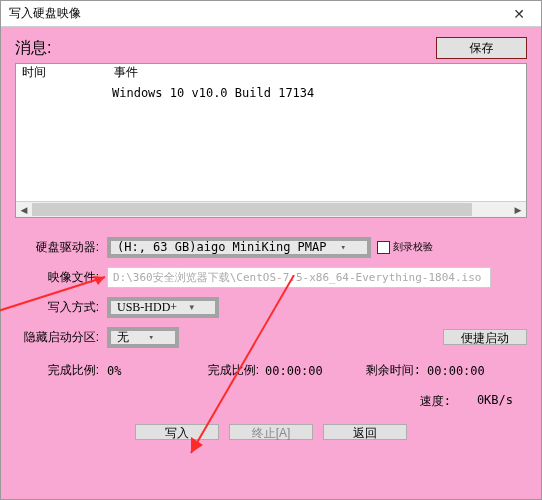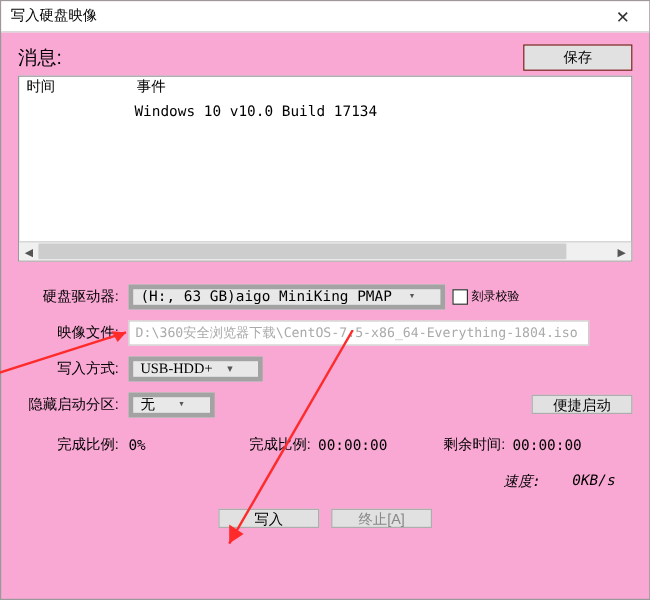--- a/index.html
+++ b/index.html
@@ -172,31 +172,30 @@
       display: flex;
       align-items: center;
       margin-top: 6px;
       font-size: 12px;
       font-family: "SimSun", monospace;
     }
     .stats-row .sl { width: 92px; text-align: right; padding-right: 8px; font-family: "Microsoft YaHei", sans-serif; }
     .stats-row .sv { width: 88px; }
     .stats-row .sl2 { width: 70px; text-align: right; padding-right: 6px; font-family: "Microsoft YaHei", sans-serif; }
     .stats-row .sv2 { width: 88px; }
-    .stats-row .sl3 { width: 74px; text-align: right; padding-right: 6px; font-family: Liberation Sans, sans-serif; }
+    .stats-row .sl3 { width: 74px; text-align: right; padding-right: 6px; font-family: Liberation Mono, monospace; }
     .stats-row .sv3 { }
     .speed-row {
       display: flex;
       justify-content: flex-end;
       margin-top: 14px;
       gap: 26px;
       padding-right: 14px;
       font-size: 12px;
       font-family: "SimSun", monospace;
-      font-style: italic;
     }
     .bottom-buttons {
       display: flex;
       justify-content: center;
       gap: 10px;
       margin-top: 14px;
     }
     .arrow-svg { position: absolute; pointer-events: none; }
   </style>
 </head>
@@ -294,20 +293,21 @@
     </div>
 
     <div class="speed-row">
       <span>速度:</span>
       <span>0KB/s</span>
     </div>
 
     <div class="bottom-buttons">
       <button class="btn w80">写入</button>
       <button class="btn w80 disabled">终止[A]</button>
+      <button class="btn w80">返回</button>
     </div>
 
     <svg class="arrow-svg" style="left:-6px; top:240px;" width="130" height="60">
       <line x1="0" y1="45" x2="110" y2="10" stroke="#ff2a2a" stroke-width="2"></line>
       <polygon points="110,10 98,9 103,18" fill="#ff2a2a"></polygon>
     </svg>
 
     <svg class="arrow-svg" style="left:170px; top:248px;" width="130" height="195">
       <line x1="123" y1="0" x2="20" y2="178" stroke="#ff2a2a" stroke-width="2"></line>
       <polygon points="20,178 20,162 32,170" fill="#ff2a2a"></polygon>

